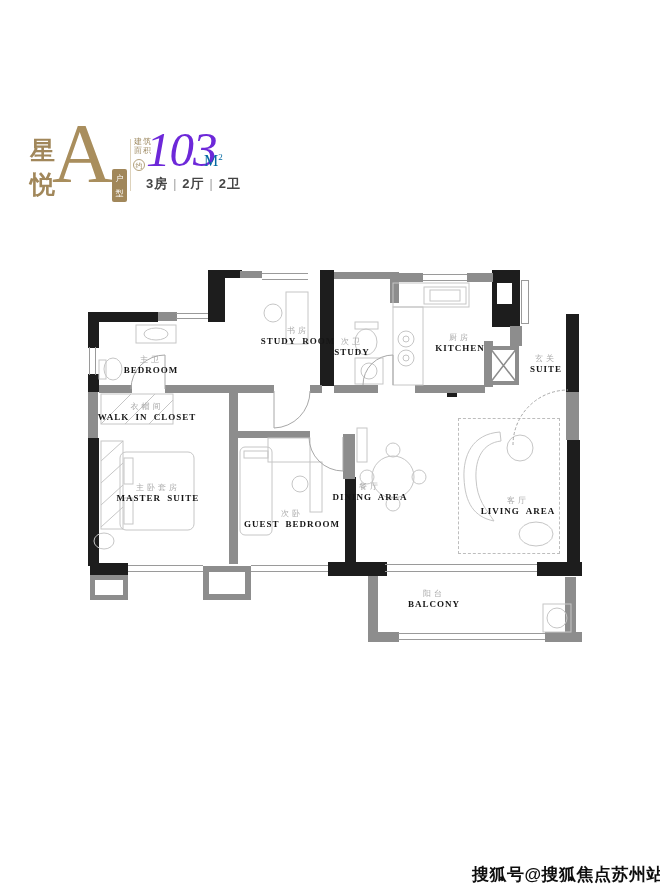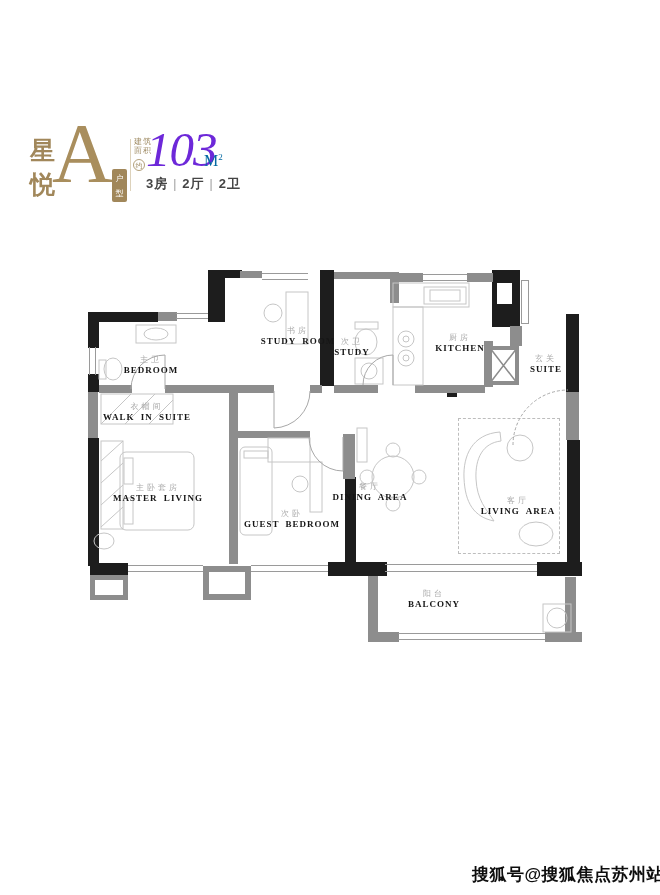--- a/index.html
+++ b/index.html
@@ -205,25 +205,25 @@
   <div class="rl" style="left:460px;top:333px">
     <div class="cn">厨房</div>
     <div class="en">KITCHEN</div>
   </div>
   <div class="rl" style="left:546px;top:354px">
     <div class="cn">玄关</div>
     <div class="en">SUITE</div>
   </div>
   <div class="rl" style="left:147px;top:402px">
     <div class="cn">衣帽间</div>
-    <div class="en">WALK IN SUITE</div>
+    <div class="en">WALK IN CLOSET</div>
   </div>
   <div class="rl" style="left:158px;top:483px">
     <div class="cn">主卧套房</div>
-    <div class="en">MASTER LIVING</div>
+    <div class="en">MASTER SUITE</div>
   </div>
   <div class="rl" style="left:292px;top:509px">
     <div class="cn">次卧</div>
     <div class="en">GUEST BEDROOM</div>
   </div>
   <div class="rl" style="left:370px;top:482px">
     <div class="cn">餐厅</div>
     <div class="en">DINING AREA</div>
   </div>
   <div class="rl" style="left:518px;top:496px">

